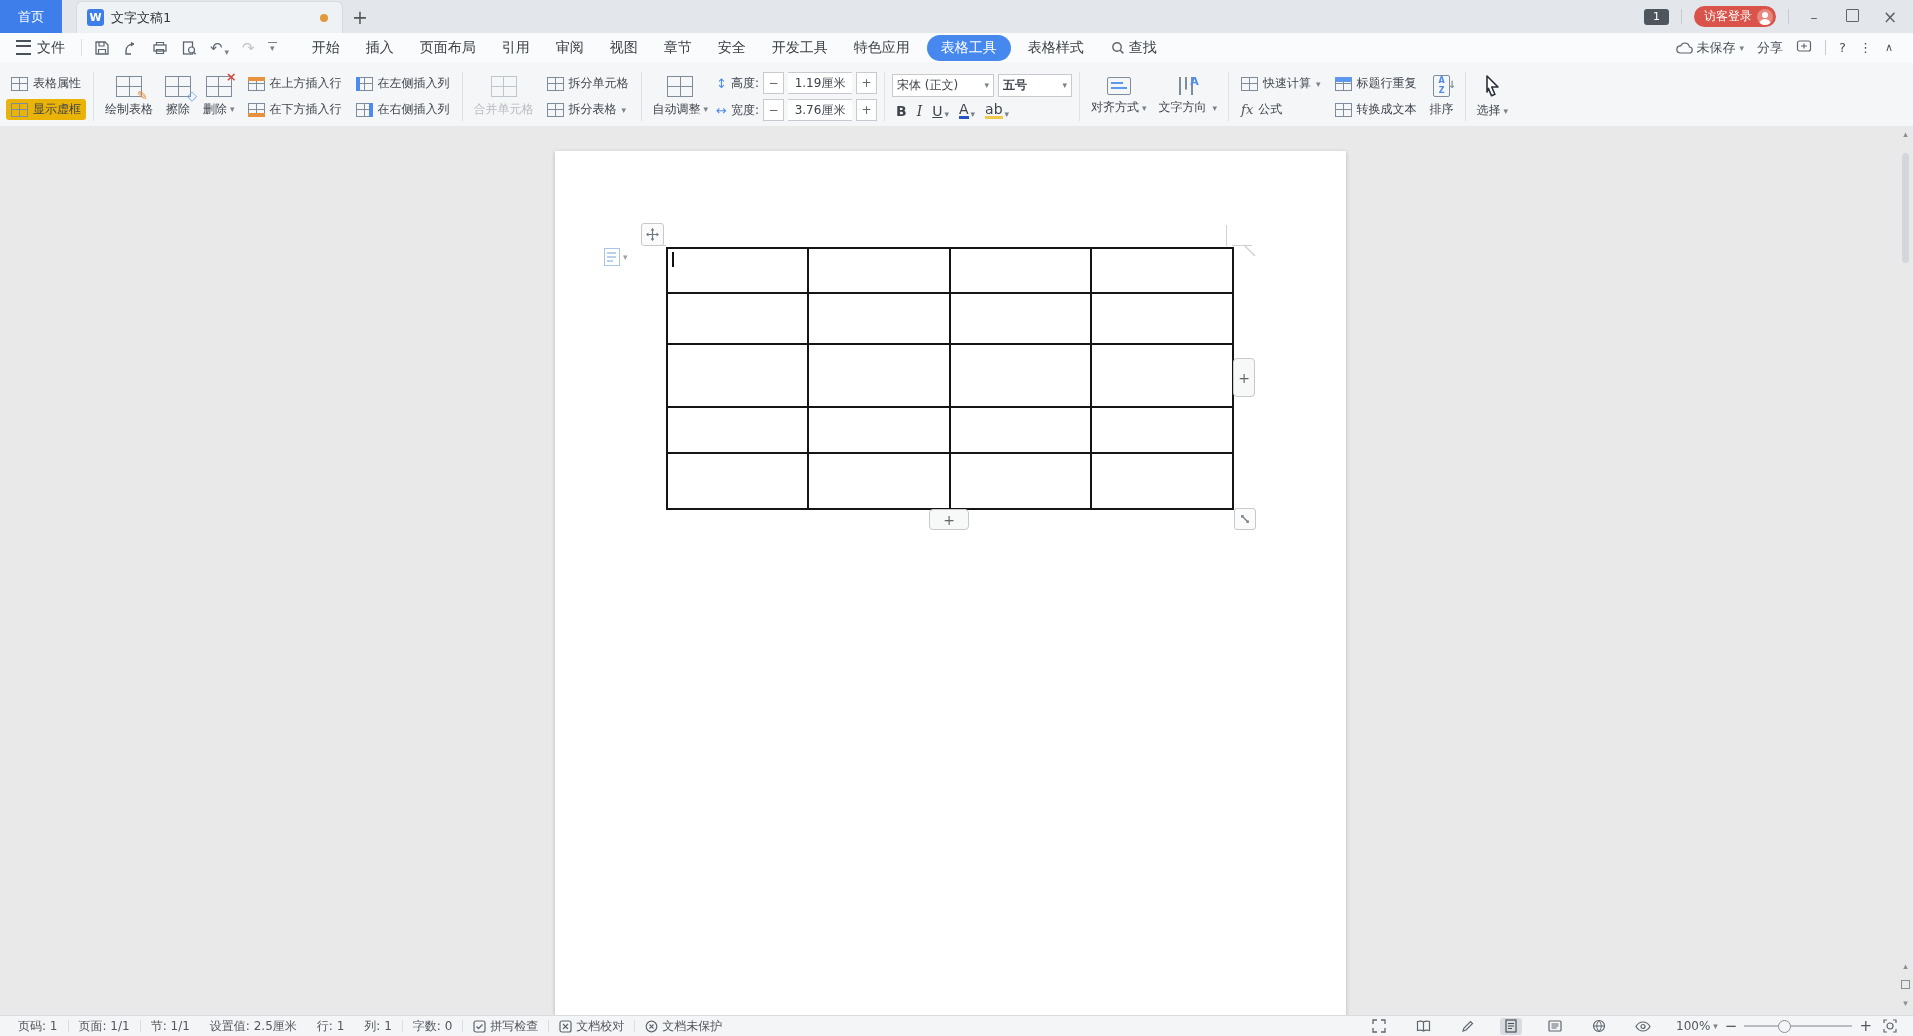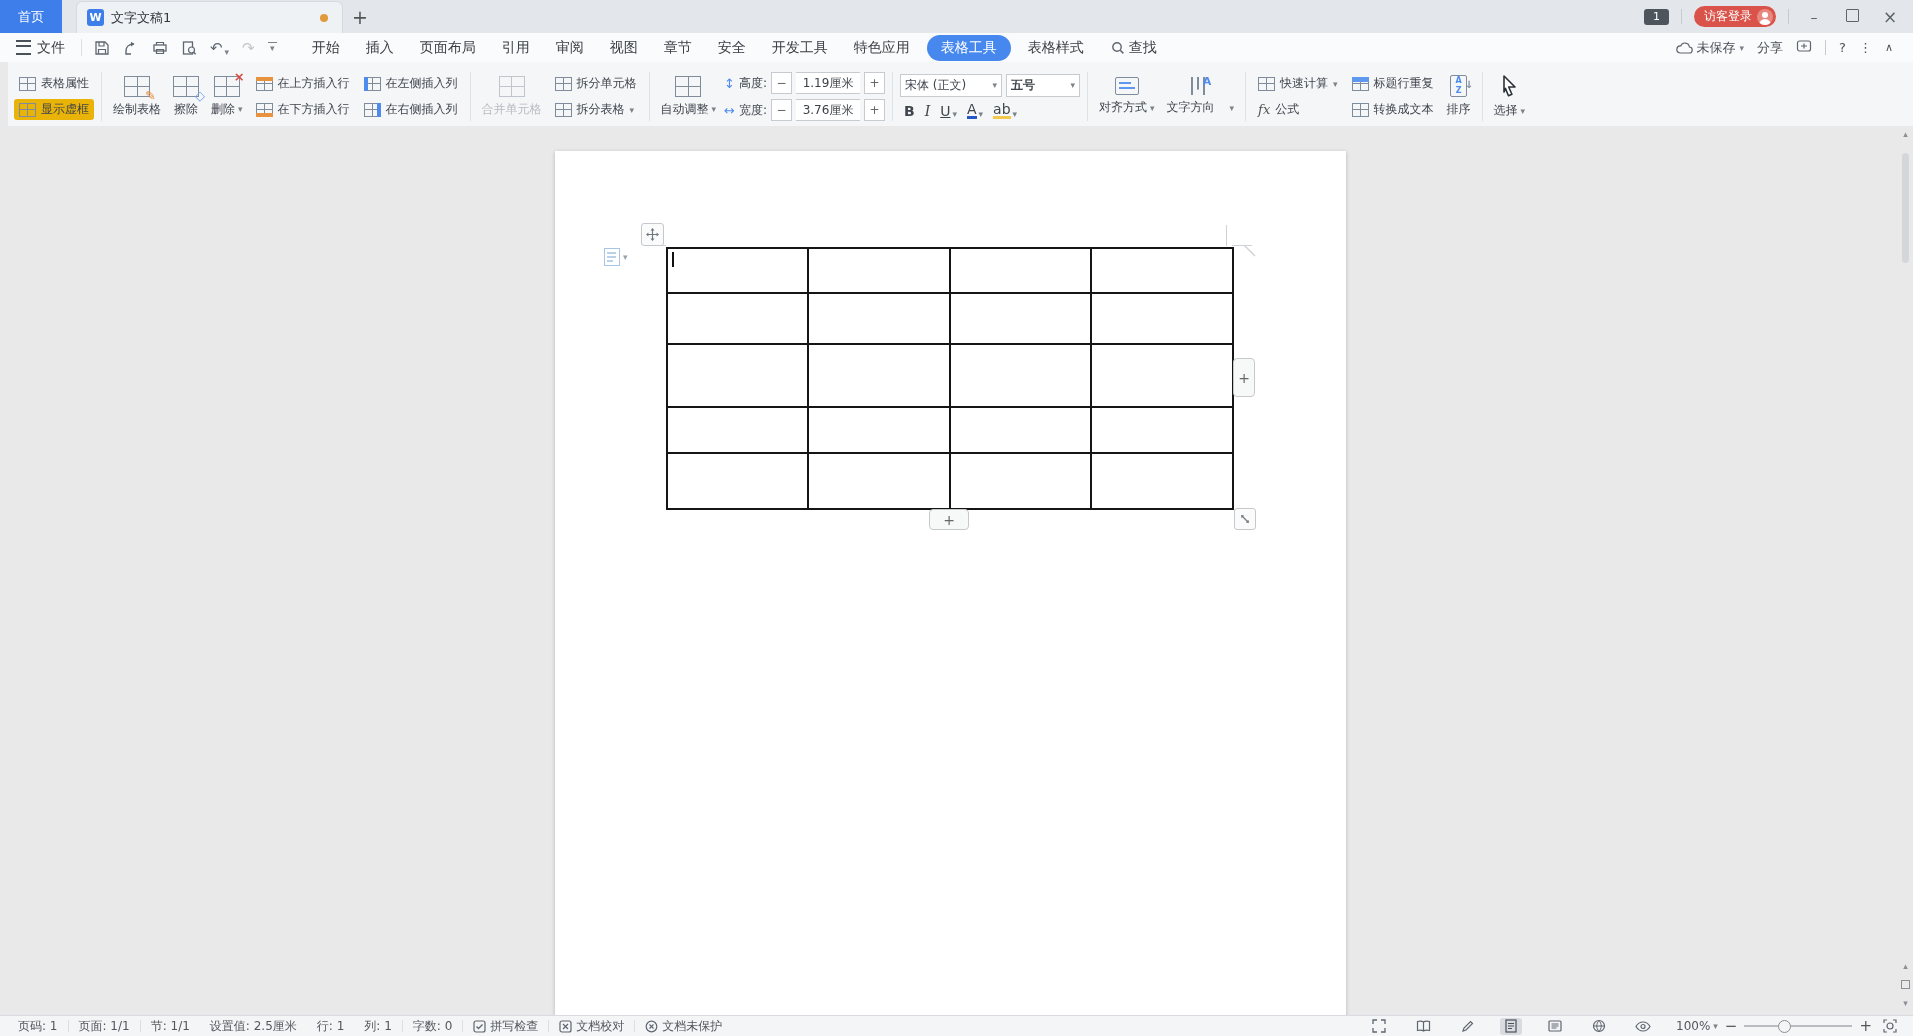--- a/index.html
+++ b/index.html
@@ -35,21 +35,21 @@
   .qat svg{display:block;}
   .qat .withdd{display:flex;align-items:flex-end;gap:2px;}
   .dd{font-size:9px;color:#7a828a;}
   .menu-items{display:flex;align-items:center;margin-left:18px;gap:0;}
   .mitem{padding:4px 13px;white-space:nowrap;}
   .pill{background:#4688EE;color:#fff;border-radius:13px;padding:4px 14px;margin:0 4px;}
   .find{display:flex;align-items:center;gap:4px;margin-left:14px;}
   .menu-right{margin-left:auto;display:flex;align-items:center;gap:13px;padding-right:12px;font-size:13px;color:#4a5058;}
   .menu-right .grp{display:flex;align-items:center;gap:4px;}
   
-  .ribbon{position:absolute;top:62px;left:8px;right:0;height:63px;background:#F5F6F8;border-bottom:1px solid #D8DBDF;display:flex;align-items:stretch;padding:3px 20px 2px 4px;font-size:12px;color:#3f454c;}
+  .ribbon{position:absolute;top:62px;left:0;right:0;height:63px;background:#F5F6F8;border-bottom:1px solid #D8DBDF;display:flex;align-items:stretch;padding:3px 20px 2px 4px;font-size:12px;color:#3f454c;}
   .rsep{width:1px;background:#DEE1E5;margin:7px 5px;}
   .grp-col{display:flex;flex-direction:column;justify-content:center;gap:5px;padding:0 2px;}
   .sbtn{display:flex;align-items:center;gap:5px;padding:2px 5px;border-radius:3px;white-space:nowrap;}
   .pressed{background:#eab308;}
   .bigbtn{display:flex;flex-direction:column;align-items:center;justify-content:center;gap:4px;padding:2px 6px;white-space:nowrap;}
   .hrow{display:flex;align-items:center;}
   .disabled{color:#B7BBC0;}
   .disabled .tico,.disabled .tico-lg{opacity:.45;}
   
   .tico{position:relative;width:15px;height:12px;border:1px solid #7E8C9B;flex:0 0 auto;
@@ -385,21 +385,21 @@
 
   <div class="bigbtn">
       <span class="alico"></span>
       <span class="hrow" style="gap:3px;">
         <span>对齐方式</span>
         <span class="dd">▾</span>
       </span>
     </div>
   <div class="bigbtn">
       <span class="tdico"></span>
-      <span class="hrow" style="gap:15px;">
+      <span class="hrow" style="gap:6px;">
         <span>文字方向</span>
         <span class="dd">▾</span>
       </span>
     </div>
 
   <div class="rsep"></div>
 
   <div class="grp-col">
     <div class="sbtn">
         <span class="tico"></span>

